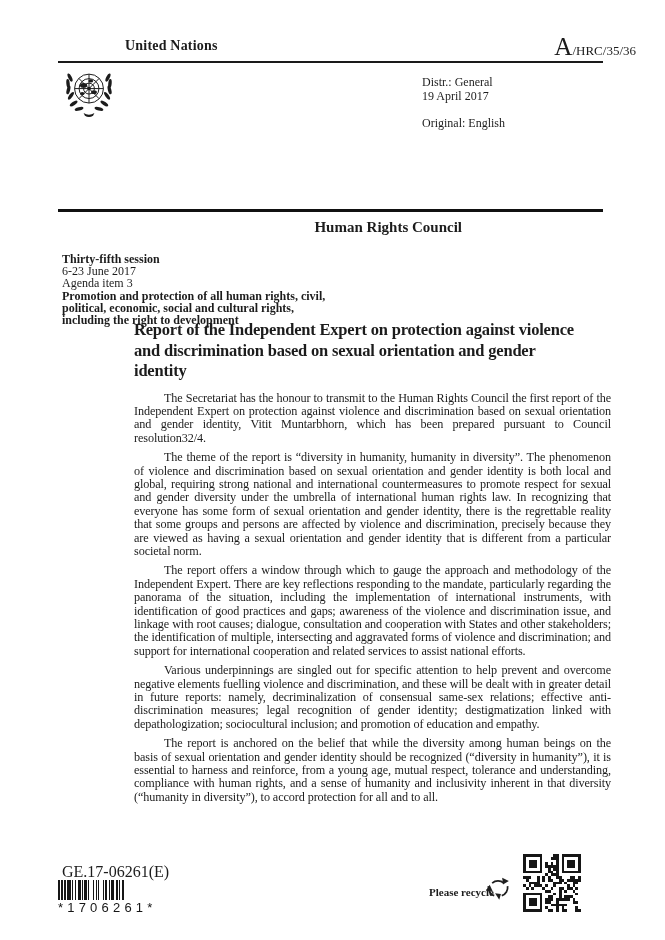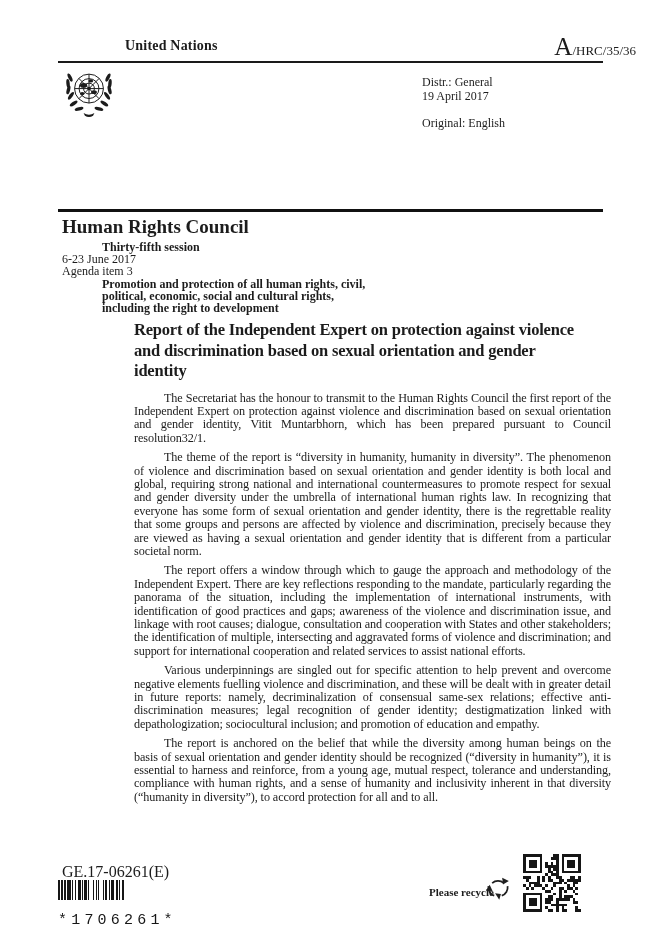--- a/index.html
+++ b/index.html
@@ -17,38 +17,38 @@
   .emblem{position:absolute;left:60px;top:66px;}
   .assembly-name{position:absolute;left:125px;top:66px;font-size:24px;font-weight:bold;letter-spacing:.2px;}
   .distr-line{position:absolute;left:422px;font-size:12px;}
   .distr-1{top:75px;}
   .distr-2{top:89px;}
   .distr-3{top:116px;}
   
   .thick-rule{position:absolute;left:58px;top:209px;width:545px;height:3px;background:#111;}
   
   .session{position:absolute;left:62px;top:219px;width:400px;}
-  .session .council{font-size:19px;font-weight:bold;line-height:16px;margin-bottom:6px;}
+  .session .council{font-size:15px;font-weight:bold;line-height:16px;margin-bottom:18px;text-align:right;}
   .session div{font-size:12px;line-height:12.2px;}
-  .session .b{font-weight:bold;margin-left:40px;}
+  .session .b{font-weight:bold;}
   
   .title-block{position:absolute;left:128px;top:320px;width:477px;margin-left:6px;}
   .report-title{font-size:16.5px;font-weight:bold;line-height:20.5px;width:440px;letter-spacing:-.2px;margin:0 0 10px 0;}
   .report-subtitle{font-size:14px;font-weight:bold;margin:0 0 10px 0;}
   .title-block p{
     font-size:12.2px;line-height:13.4px;margin:6px 0 0 0;
     text-align:justify;text-indent:30px;letter-spacing:-.1px;
   }
   
   .ge-number{position:absolute;left:62px;top:863px;font-size:16px;}
   .barcode{position:absolute;left:58px;top:880px;width:96px;}
   .barcode svg{display:block;}
   .barcode-text{
-    font-family:Liberation Mono, monospace;font-size:15px;letter-spacing:4.2px;
-    margin-top:12px;white-space:nowrap;color:#161616;
+    font-family:Liberation Sans, sans-serif;font-size:13px;letter-spacing:4.2px;
+    margin-top:0;white-space:nowrap;color:#161616;
   }
   .recycle-label{position:absolute;left:429px;top:886px;font-size:11px;font-weight:bold;}
   .recycle-icon{position:absolute;left:483px;top:872px;}
   .qr{position:absolute;left:523px;top:854px;}
 </style>
 </head>
 <body>
 
 <div class="page">
 
@@ -106,21 +106,21 @@
     <div class="b">Thirty-fifth session</div>
     <div>6-23 June 2017</div>
     <div>Agenda item 3</div>
     <div class="b">Promotion and protection of all human rights, civil,</div>
     <div class="b">political, economic, social and cultural rights,</div>
     <div class="b">including the right to development</div>
   </div>
 
   <div class="title-block">
     <h1 class="report-title">Report of the Independent Expert on protection against violence and discrimination based on sexual orientation and gender identity</h1>
-    <p>The Secretariat has the honour to transmit to the Human Rights Council the first report of the Independent Expert on protection against violence and discrimination based on sexual orientation and gender identity, Vitit Muntarbhorn, which has been prepared pursuant to Council resolution32/1.</p>
+    <p>The Secretariat has the honour to transmit to the Human Rights Council the first report of the Independent Expert on protection against violence and discrimination based on sexual orientation and gender identity, Vitit Muntarbhorn, which has been prepared pursuant to Council resolution32/4.</p>
     <p>The theme of the report is “diversity in humanity, humanity in diversity”. The phenomenon of violence and discrimination based on sexual orientation and gender identity is both local and global, requiring strong national and international countermeasures to promote respect for sexual and gender diversity under the umbrella of international human rights law. In recognizing that everyone has some form of sexual orientation and gender identity, there is the regrettable reality that some groups and persons are affected by violence and discrimination, precisely because they are viewed as having a sexual orientation and gender identity that is different from a particular societal norm.</p>
     <p>The report offers a window through which to gauge the approach and methodology of the Independent Expert. There are key reflections responding to the mandate, particularly regarding the panorama of the situation, including the implementation of international instruments, with identification of good practices and gaps; awareness of the violence and discrimination issue, and linkage with root causes; dialogue, consultation and cooperation with States and other stakeholders; the identification of multiple, intersecting and aggravated forms of violence and discrimination; and support for international cooperation and related services to assist national efforts.</p>
     <p>Various underpinnings are singled out for specific attention to help prevent and overcome negative elements fuelling violence and discrimination, and these will be dealt with in greater detail in future reports: namely, decriminalization of consensual same-sex relations; effective anti-discrimination measures; legal recognition of gender identity; destigmatization linked with depathologization; sociocultural inclusion; and promotion of education and empathy.</p>
     <p>The report is anchored on the belief that while the diversity among human beings on the basis of sexual orientation and gender identity should be recognized (“diversity in humanity”), it is essential to harness and reinforce, from a young age, mutual respect, tolerance and understanding, compliance with human rights, and a sense of humanity and inclusivity inherent in that diversity (“humanity in diversity”), to accord protection for all and to all.</p>
   </div>
 
   <div class="ge-number">GE.17-06261(E)</div>
 
   <div class="barcode">
     <svg id="barcode-svg" width="69" height="20" shape-rendering="crispEdges">

